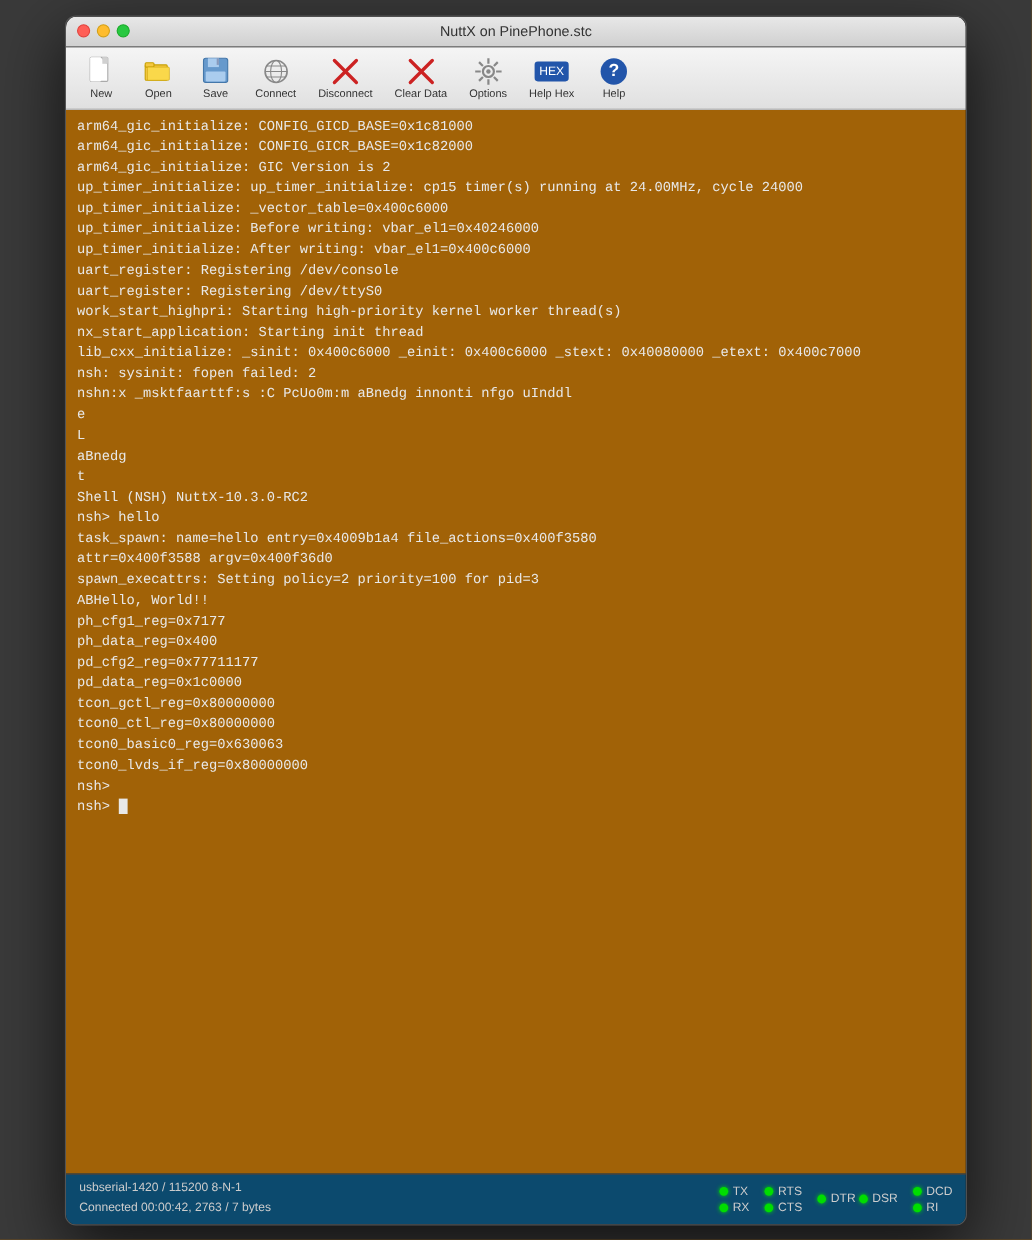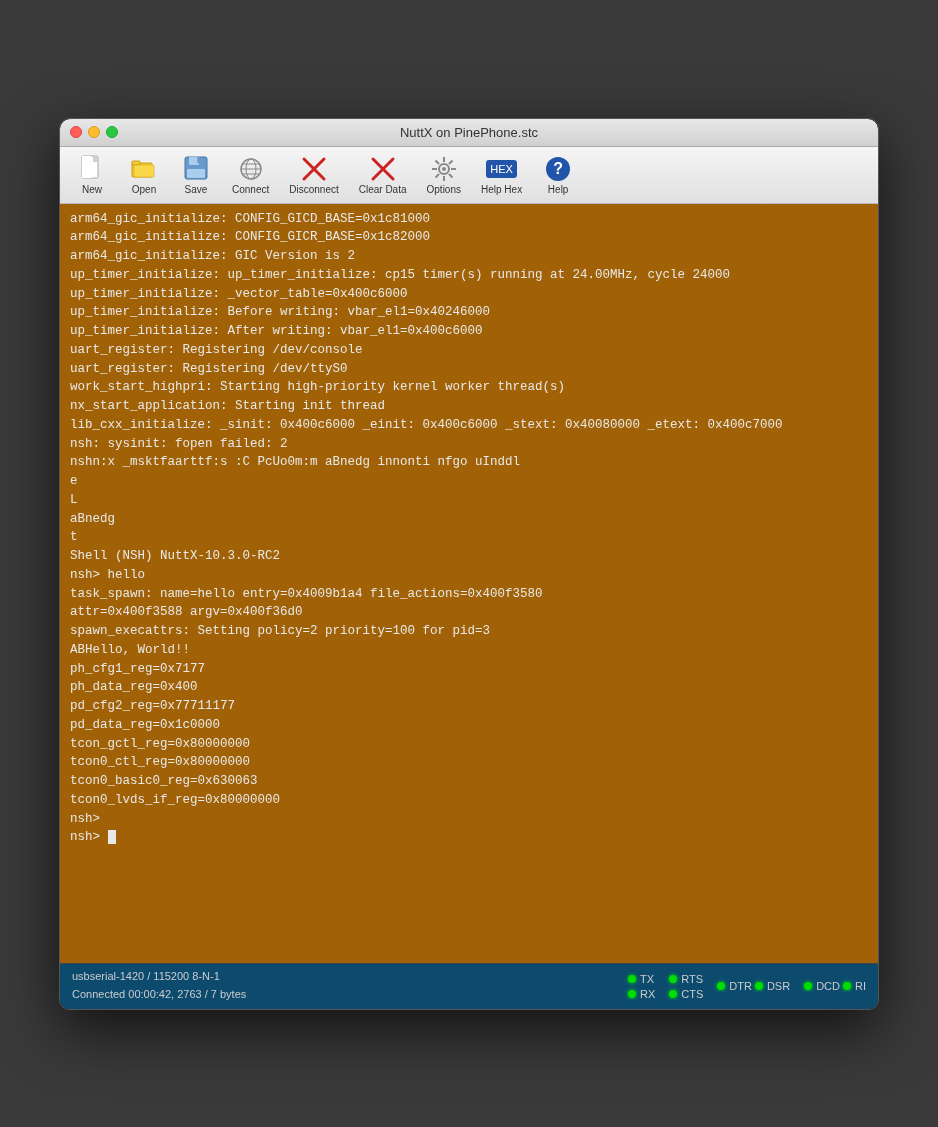--- a/index.html
+++ b/index.html
@@ -9,21 +9,21 @@
       display: flex;
       justify-content: center;
       align-items: center;
       width: 938px;
       height: 1127px;
       font-family: -apple-system, BlinkMacSystemFont, 'Helvetica Neue', sans-serif;
     }
 
     .window {
       width: 820px;
-      height: 892px;
+      height: 1100px;
       background: #1e1e1e;
       border-radius: 10px;
       box-shadow: 0 20px 60px rgba(0,0,0,0.7);
       display: flex;
       flex-direction: column;
       overflow: hidden;
       border: 1px solid #555;
     }
 
     
@@ -369,21 +369,21 @@
       <div style="display:flex; flex-direction:row; gap:3px;">
         <div class="status-indicator">
           <div class="led led-green"></div>
           <span>DTR</span>
         </div>
         <div class="status-indicator">
           <div class="led led-green"></div>
           <span>DSR</span>
         </div>
       </div>
-      <div style="display:flex; flex-direction:row; gap:3px;">
+      <div style="display:flex; flex-direction:column; gap:3px;">
         <div class="status-indicator">
           <div class="led led-green"></div>
           <span>DCD</span>
         </div>
         <div class="status-indicator">
           <div class="led led-green"></div>
           <span>RI</span>
         </div>
       </div>
     </div>

